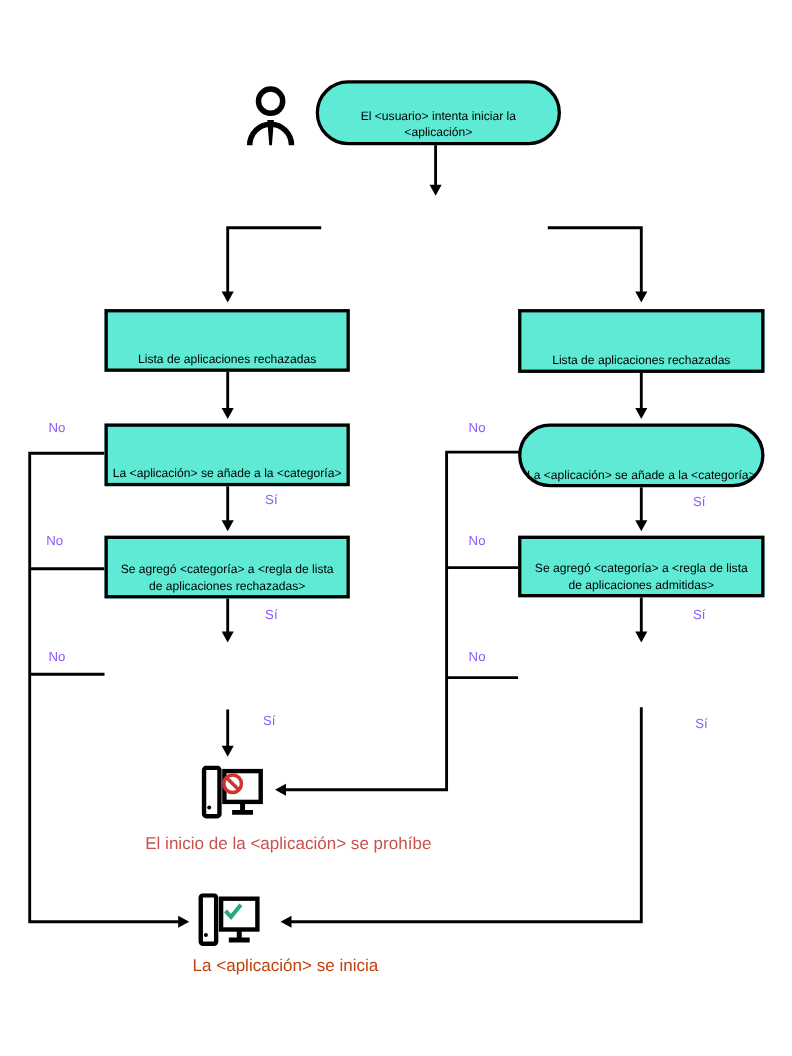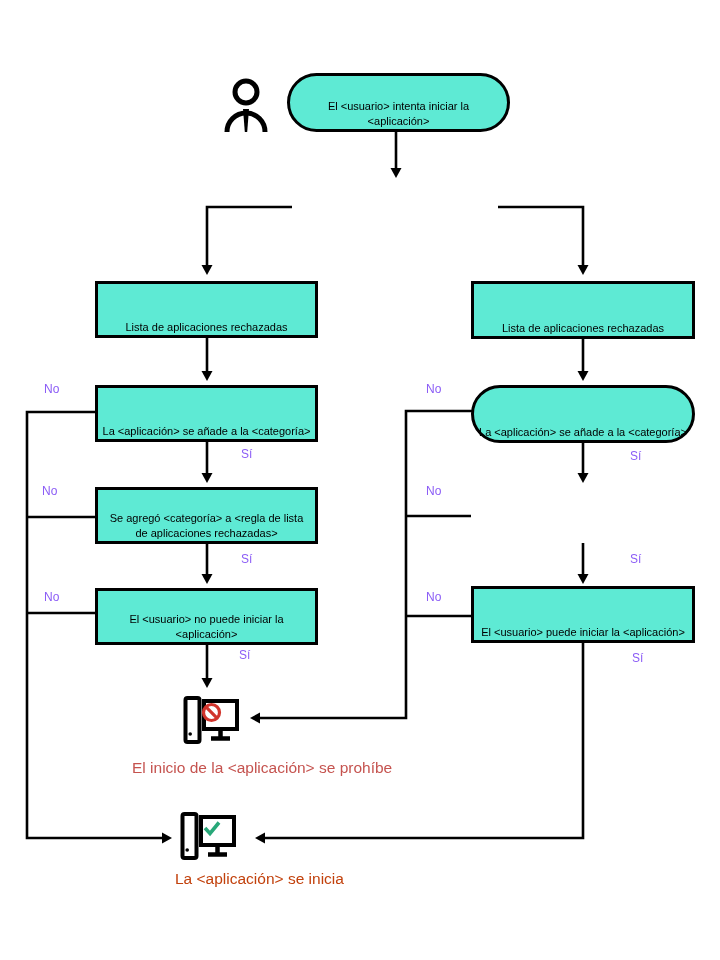--- a/index.html
+++ b/index.html
@@ -122,36 +122,33 @@
   </div>
 
   <div class="node tight" style="left:95px; top:385px; width:223px; height:57px">
     <span>La &lt;aplicación&gt; se añade a la &lt;categoría&gt;</span>
   </div>
 
   <div class="node" style="left:95px; top:487px; width:223px; height:57px">
     <span>Se agregó &lt;categoría&gt; a &lt;regla de lista de aplicaciones rechazadas&gt;</span>
   </div>
 
-  <div class="node" style="left:95px; top:588px; width:223px; height:57px">
-    <span>El &lt;usuario&gt; no puede iniciar la &lt;aplicación&gt;</span>
-  </div>
 
   <div class="node" style="left:471px; top:281px; width:224px; height:58px">
     <span>Lista de aplicaciones rechazadas</span>
   </div>
 
   <div class="node stadium tight" style="left:471px; top:385px; width:224px; height:58px">
     <span>La &lt;aplicación&gt; se añade a la &lt;categoría&gt;</span>
   </div>
 
+  <div class="node" style="left:471px; top:487px; width:224px; height:56px">
+    <span>Se agregó &lt;categoría&gt; a &lt;regla de lista de aplicaciones admitidas&gt;</span>
+  </div>
 
-  <div class="node tight" style="left:471px; top:586px; width:224px; height:57px">
-    <span>El &lt;usuario&gt; puede iniciar la &lt;aplicación&gt;</span>
-  </div>
 
   <span class="edge-label" style="left:44px; top:382px">No</span>
   <span class="edge-label" style="left:42px; top:484px">No</span>
   <span class="edge-label" style="left:44px; top:590px">No</span>
 
   <span class="edge-label" style="left:426px; top:382px">No</span>
   <span class="edge-label" style="left:426px; top:484px">No</span>
   <span class="edge-label" style="left:426px; top:590px">No</span>
 
   <span class="edge-label" style="left:241px; top:447px">Sí</span>

